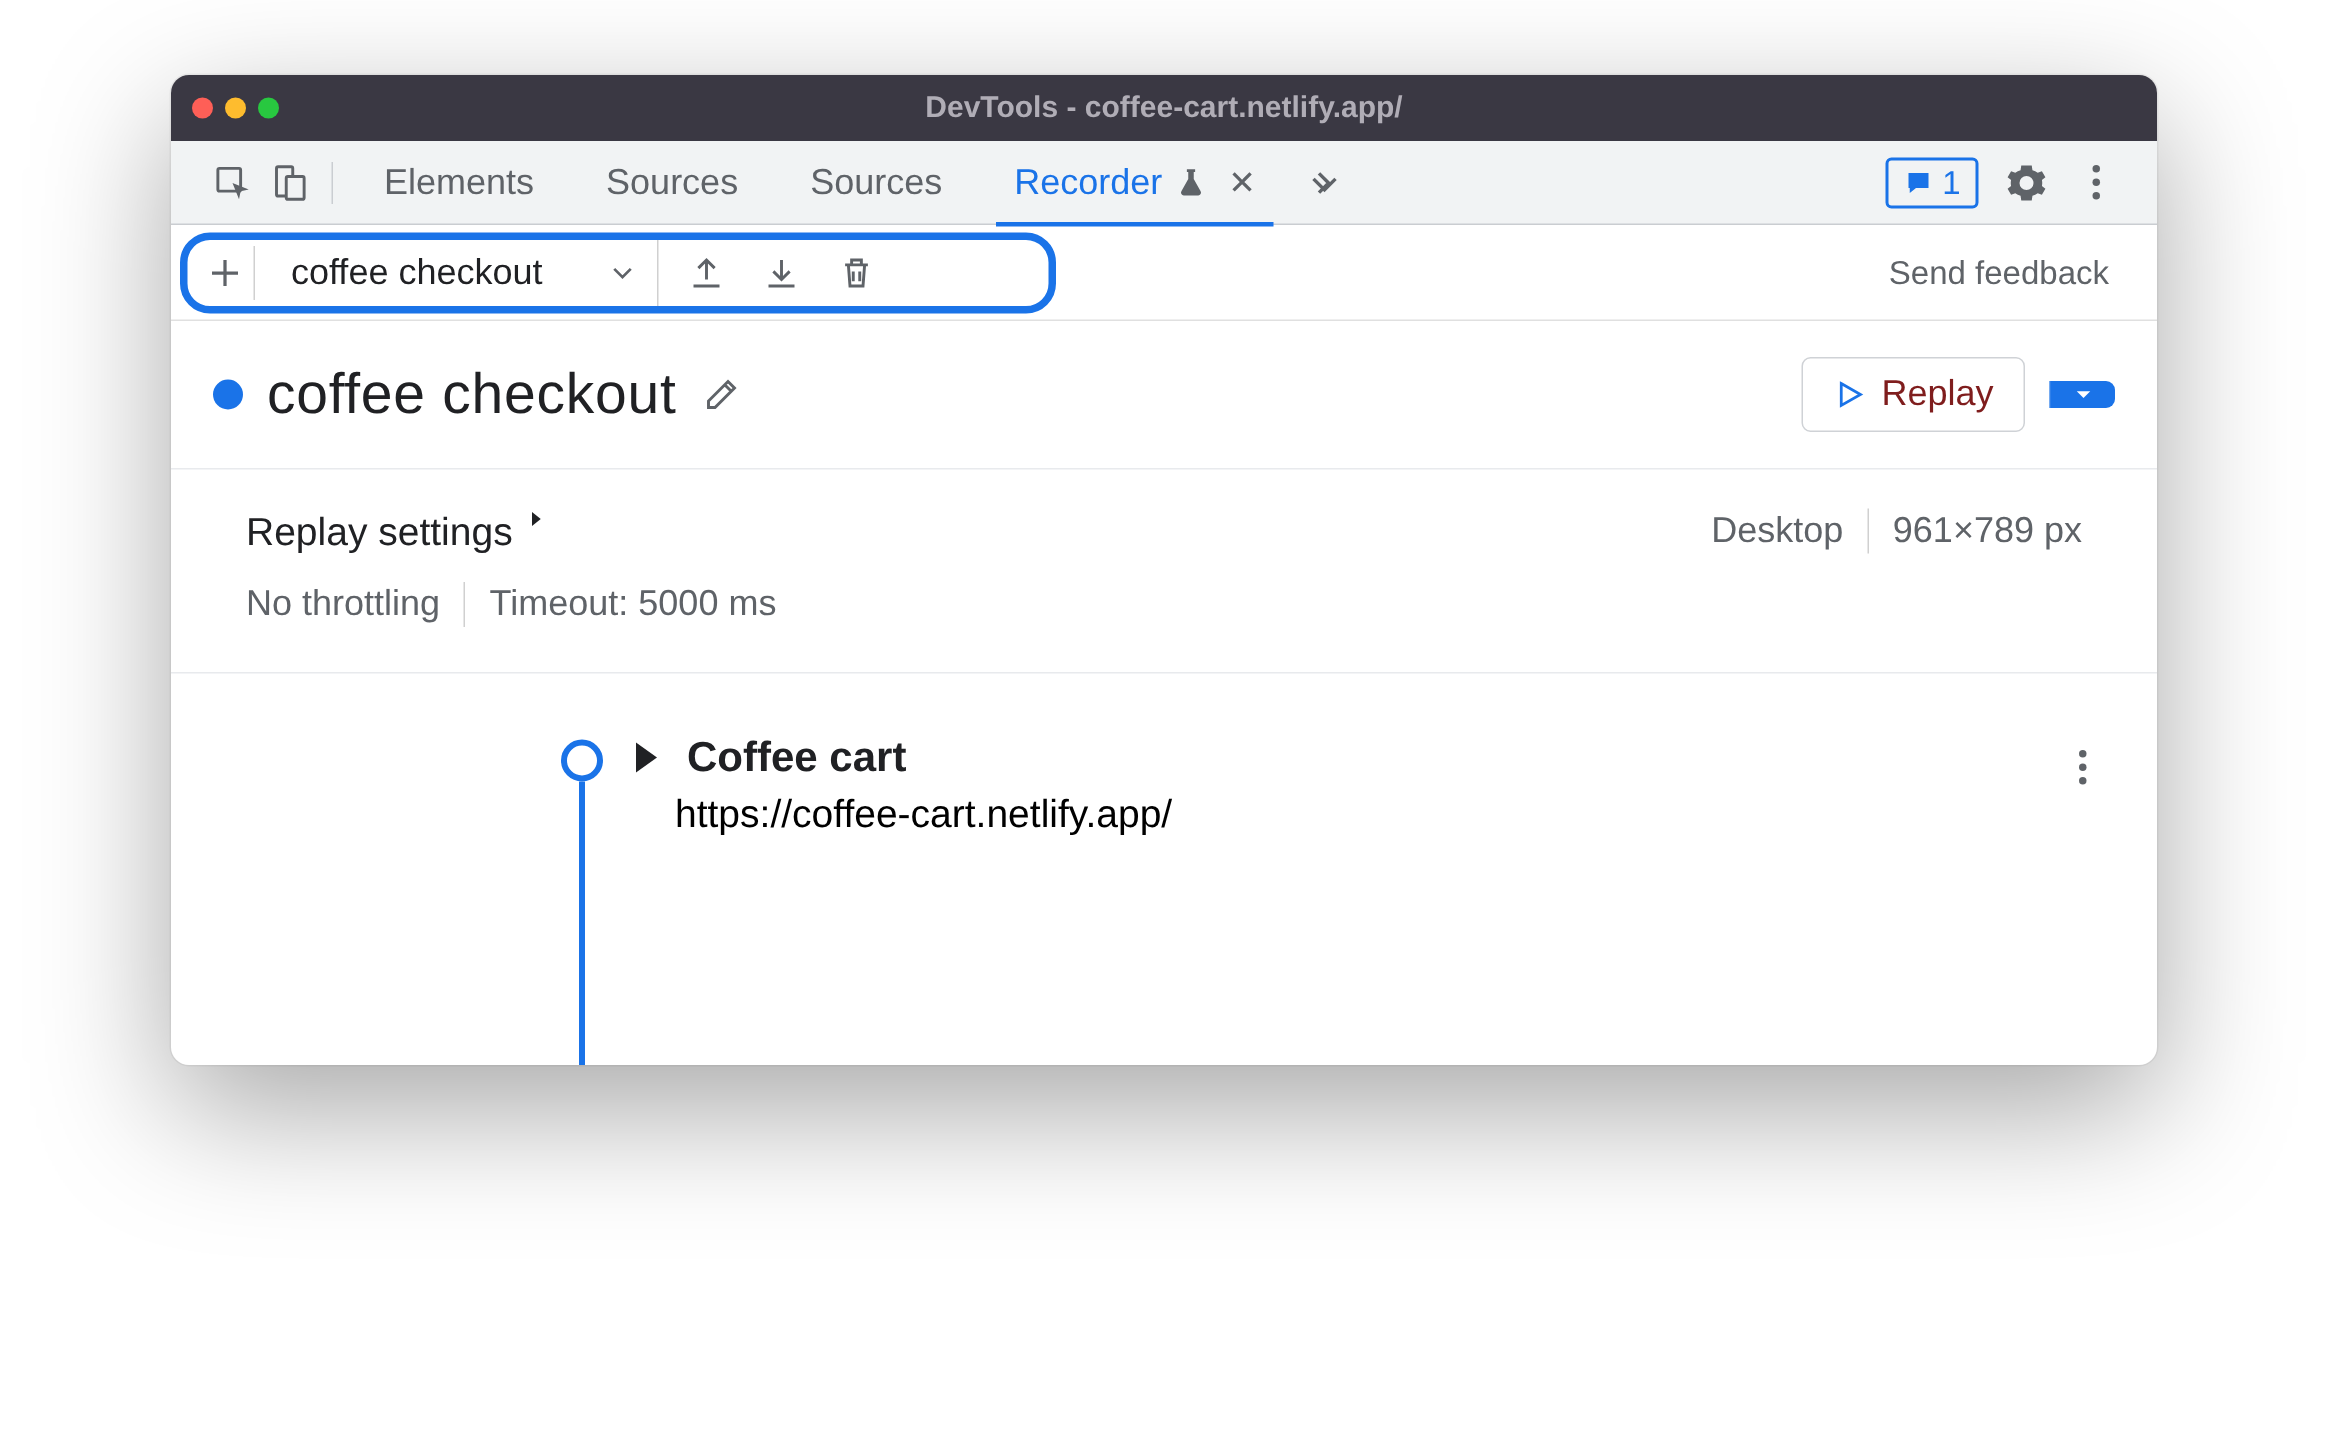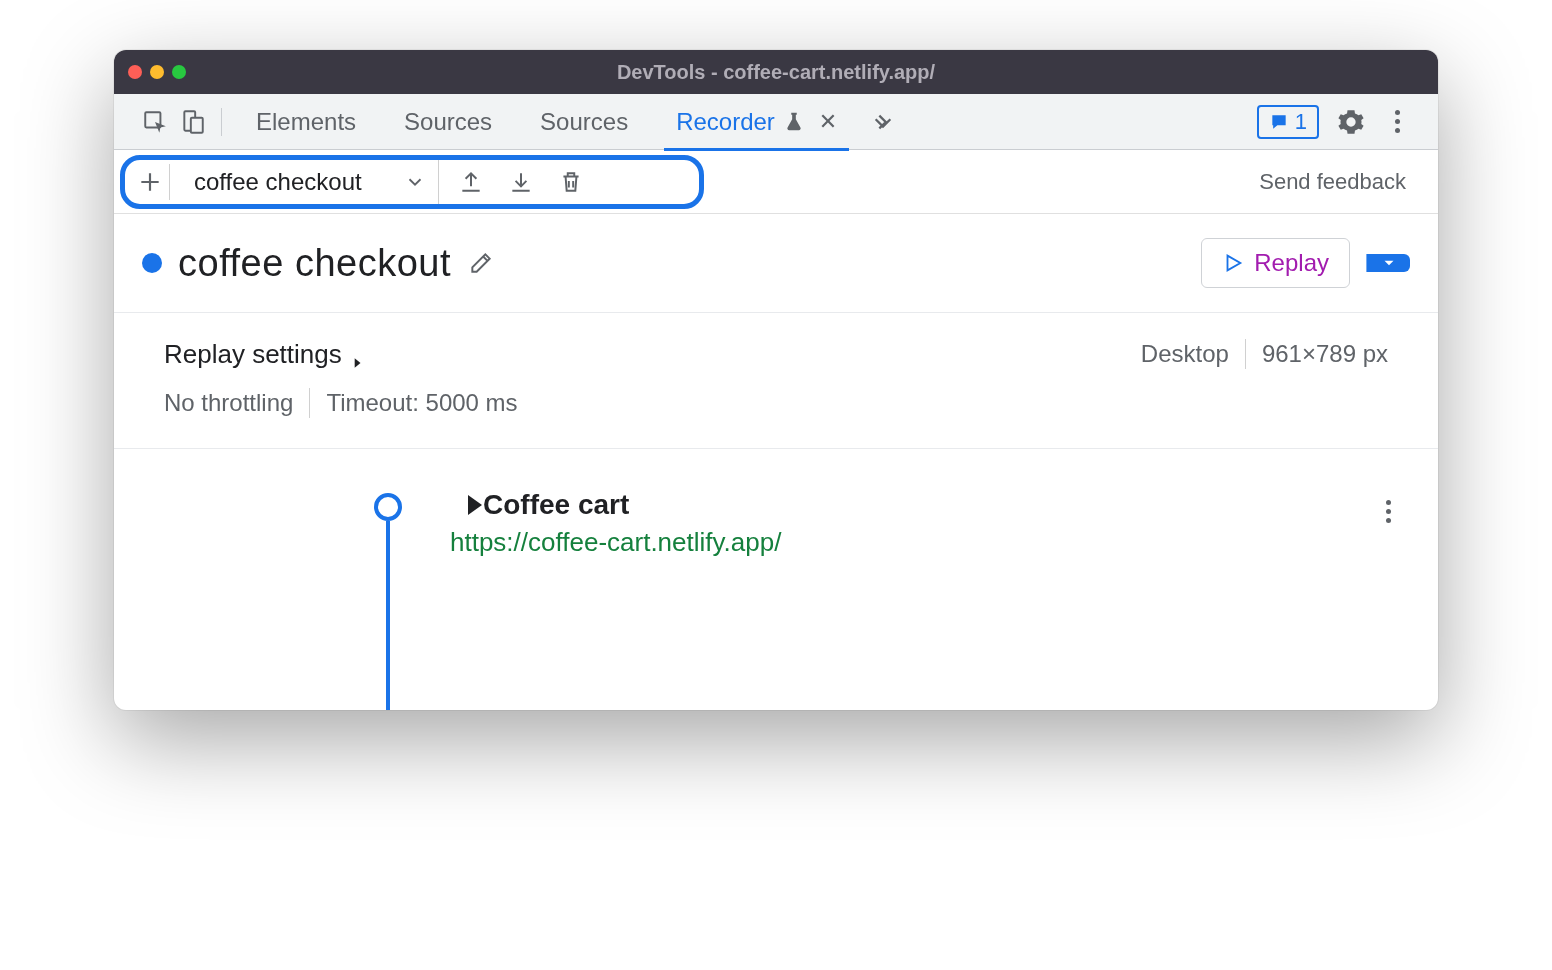--- a/index.html
+++ b/index.html
@@ -150,53 +150,53 @@
   .title-row .spacer { flex: 1; }
   .btn {
     height: 50px;
     display:flex; align-items:center; gap:10px;
     font-size: 24px;
     border-radius: 6px;
     padding: 0 20px;
     cursor: pointer;
     border: 1px solid transparent;
   }
-  .btn-outline { border-color:#cfd2d6; color:#a21caf; background:#fff; font-weight:500; }
+  .btn-outline { border-color:#cfd2d6; color:#7f1d1d; background:#fff; font-weight:500; }
   .btn-primary { background:#1a73e8; color:#fff; font-weight:500; }
   .btn svg { width:22px; height:22px; }
   .btn-group { display:flex; gap:0; }
   .btn-caret { background:#1a73e8; width:44px; border-radius:0 6px 6px 0; display:flex; align-items:center; justify-content:center; border-left:1px solid rgba(255,255,255,0.4); cursor:pointer; }
   .btn-main { border-radius: 6px 0 0 6px; }
 
   
   .settings-row {
     display: flex;
     padding: 26px 50px 30px;
     border-bottom: 1px solid #e8eaed;
     justify-content: space-between;
   }
-  .settings-col h3 { font-size: 26px; font-weight: 400; color:#202124; margin-bottom: 18px; display:flex; align-items:flex-end; gap:8px; }
+  .settings-col h3 { font-size: 26px; font-weight: 400; color:#202124; margin-bottom: 18px; display:flex; align-items:flex-start; gap:8px; }
   .settings-col h3 .chev { width:14px; height:14px; }
   .sub { display:flex; align-items:center; gap: 16px; font-size: 24px; color:#5f6368; }
   .sub .divider { width:1px; height:30px; background:#d0d0d0; }
 
   
   .steps { padding: 40px 50px 0 260px; position: relative; }
   .step-node {
     position:absolute; left: 260px; top: 44px;
     width: 28px; height: 28px; border: 4px solid #1a73e8; border-radius:50%; background:#fff;
   }
   .step-line {
     position:absolute; left: 272px; top: 72px; width: 4px; height: 200px; background:#1a73e8;
   }
   .step-content { margin-left: 50px; }
-  .step-head { display:flex; align-items:center; gap: 1px; margin-left: 44px; }
+  .step-head { display:flex; align-items:center; gap: 20px; }
   .step-head .tri { width:0;height:0;border-top:10px solid transparent;border-bottom:10px solid transparent;border-left:14px solid #202124; }
   .step-title { font-size: 28px; font-weight: 700; color:#202124; }
-  .step-url { font-size: 26px; color:#15803d; margin-top: 6px; margin-left: 26px; }
+  .step-url { font-size: 26px; color:#000000; margin-top: 6px; margin-left: 26px; }
   .step-more { position:absolute; right: 36px; top: 48px; color:#5f6368; }
   .vdots { display:flex; flex-direction:column; gap:4px; }
   .vdots span { width:5px; height:5px; background:#5f6368; border-radius:50%; display:block; }
 </style>
 </head>
 <body>
 
 <div class="window">
 
   <div class="titlebar">

